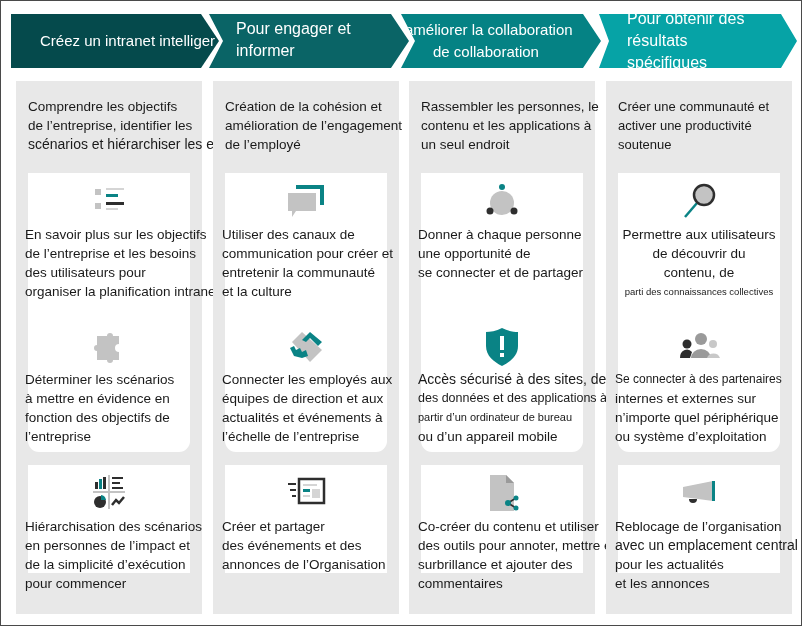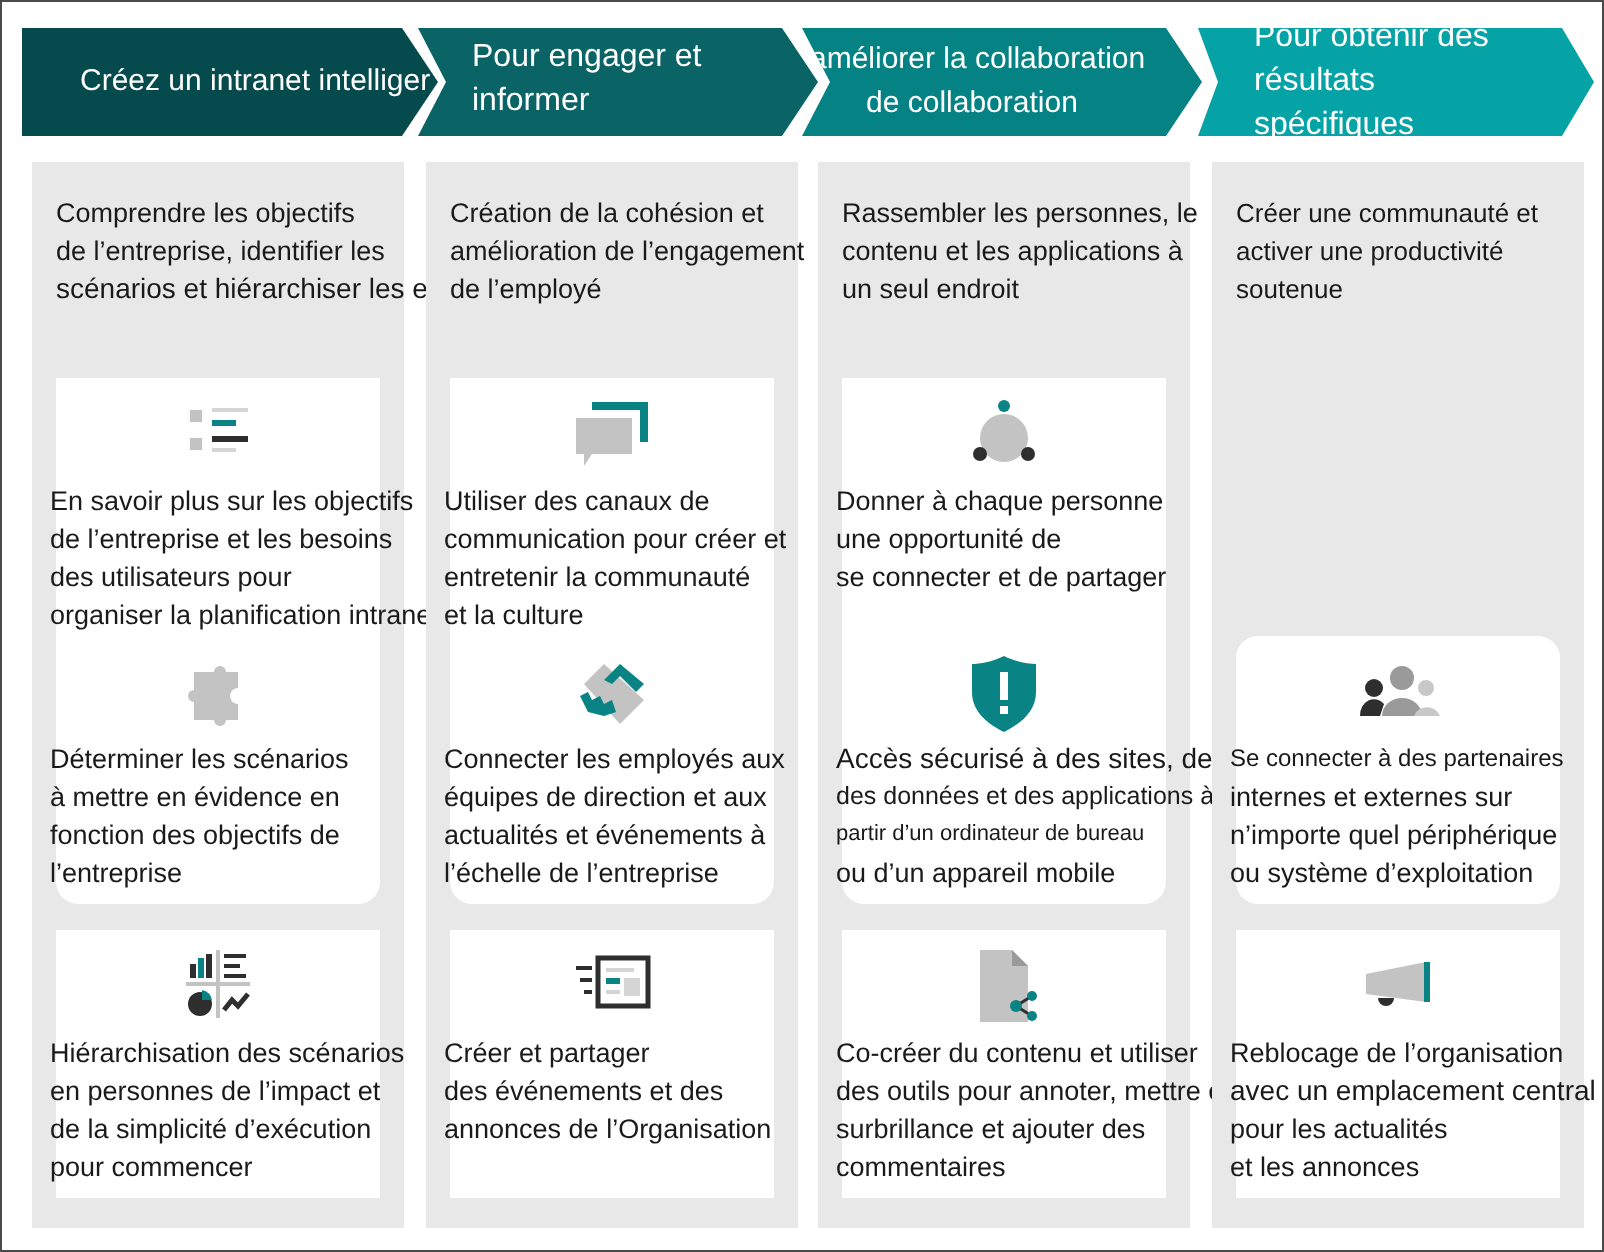--- a/index.html
+++ b/index.html
@@ -38,23 +38,23 @@
   .col1 { left: 15px; } .col2 { left: 212px; padding-left: 24px; } .col3 { left: 408px; } .col4 { left: 605px; }
   .col-head {
     position: absolute; left: 12px; top: 16px; width: 190px;
     font-size: 13.5px; line-height: 19px; color: #1a1a1a;
   }
   .col-head .l { display: block; white-space: nowrap; }
   .small { font-size: 14px; }
   .card {
     position: absolute; left: 12px; width: 162px; background: #ffffff;
   }
-  .card.r1 { top: 108px; height: 160px; }
+  .card.r1 { top: 92px; height: 160px; }
   .card.r2 { top: 237px; height: 134px; border-radius: 11px; }
-  .card.r3 { top: 384px; height: 134px; }
+  .card.r3 { top: 384px; height: 108px; }
   .icon { position: absolute; top: 8px; left: 50%; transform: translateX(-50%); width: 44px; height: 40px; }
   .card-text {
     position: absolute; left: -3px; top: 52px; width: 200px;
     font-size: 13.5px; line-height: 19px; color: #1a1a1a;
   }
   .card-text .l { display: block; white-space: nowrap; }
   .center { text-align: center; width: 162px; left: 0; }
 </style>
 </head>
 <body>
@@ -243,20 +243,32 @@
       </div>
     </div>
   </div>
 
   <div class="col col4">
     <div class="col-head">
       <span class="l" style="font-size:13px">Créer une communauté et</span>
       <span class="l" style="font-size:13px">activer une productivité</span>
       <span class="l" style="font-size:13px">soutenue</span>
     </div>
+    <div class="card r1">
+      <svg class="icon" viewBox="0 0 44 40">
+        <line x1="8" y1="36" x2="20" y2="22" stroke="#0a8385" stroke-width="2.5"></line>
+        <circle cx="27" cy="14" r="10" fill="#c3c3c3" stroke="#2e2e2e" stroke-width="2.5"></circle>
+      </svg>
+      <div class="card-text center">
+        <span class="l">Permettre aux utilisateurs</span>
+        <span class="l">de découvrir du</span>
+        <span class="l">contenu, de</span>
+        <span class="l" style="font-size:9.5px">parti des connaissances collectives</span>
+      </div>
+    </div>
     <div class="card r2">
       <svg class="icon" viewBox="0 0 44 40">
         <circle cx="24" cy="13" r="6" fill="#9a9a9a"></circle>
           <path d="M14 32 a10 9 0 0 1 20 0 Z" fill="#9a9a9a"></path>
         <circle cx="36" cy="18" r="4" fill="#c8c8c8"></circle>
           <path d="M30 32 a7 7 0 0 1 13 0 Z" fill="#c8c8c8"></path>
         <circle cx="10" cy="18" r="4.5" fill="#2e2e2e"></circle>
           <path d="M3 32 a7 8 0 0 1 12 -6 L13 32 Z" fill="#2e2e2e"></path>
       </svg>
       <div class="card-text">

